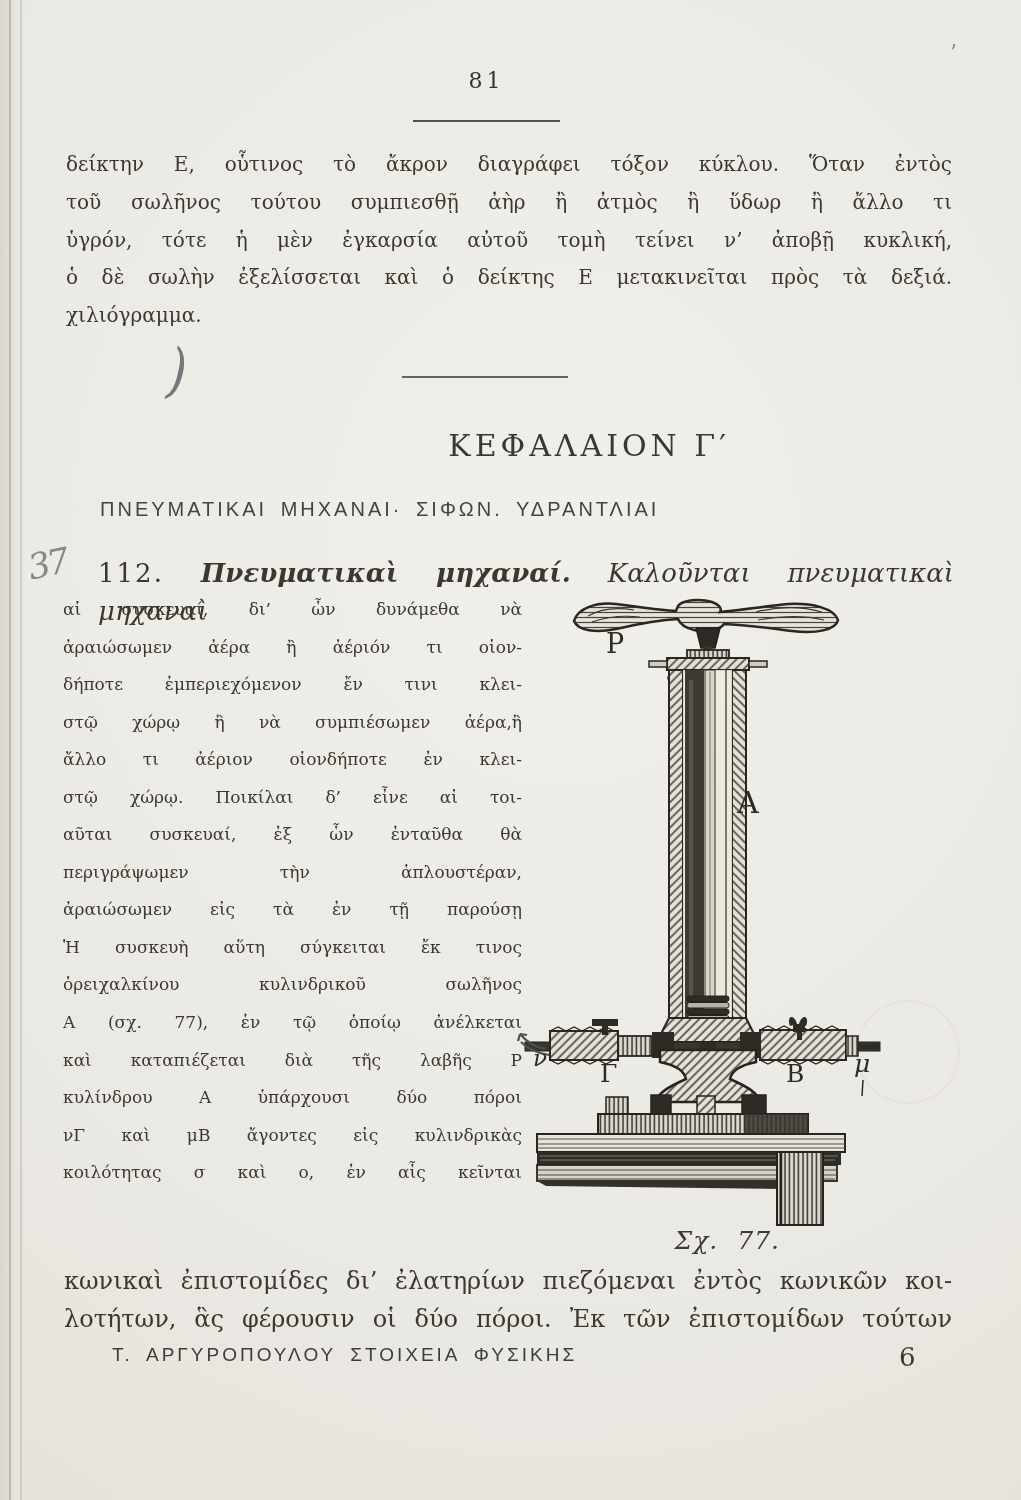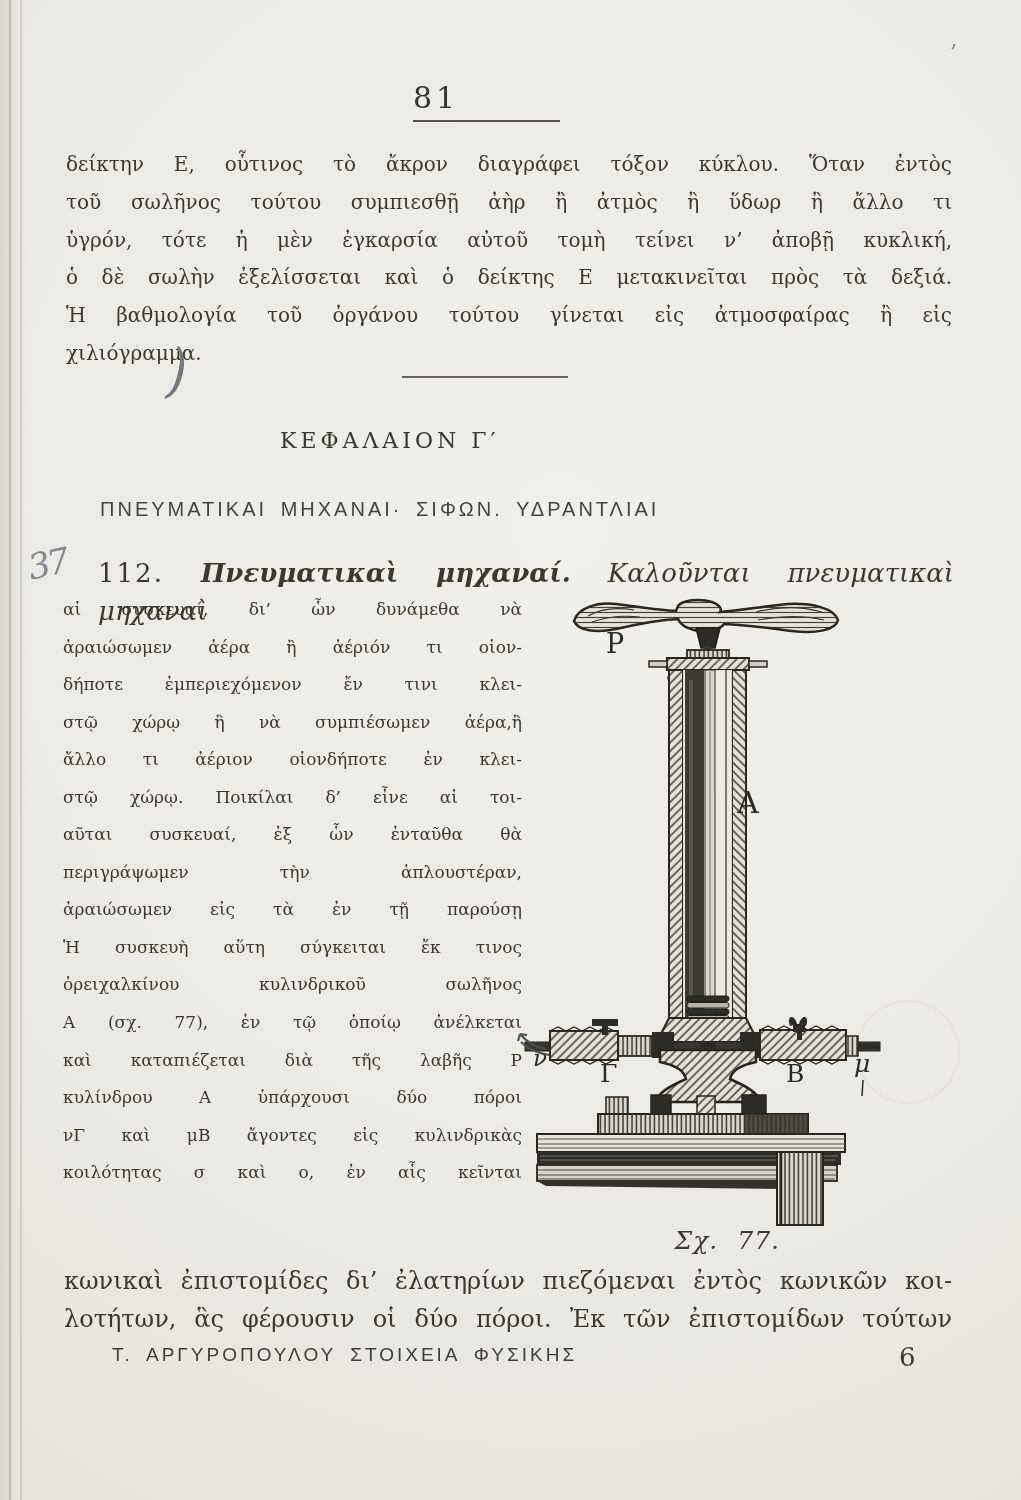--- a/index.html
+++ b/index.html
@@ -14,34 +14,34 @@
   .abs { position:absolute; }
   
   .edge-shade { left:0; top:0; width:26px; height:1500px;
     background:linear-gradient(to right,#d9d6ce,#e7e5df 60%, rgba(231,229,223,0)); }
   .edge-line1 { left:9px; top:0; width:2px; height:1500px; background:#a19c91; opacity:.55; }
   .edge-line2 { left:20px; top:0; width:2px; height:1500px; background:#b2ada2; opacity:.45; }
   .stain { left:856px; top:1000px; width:100px; height:100px; border-radius:50%;
     border:2px solid #dedacf; opacity:.45; }
   .speck-topright { left:950px; top:40px; font-size:22px; color:#8a8984; }
 
-  .pagenum { left:413px; top:80px; width:147px; 
-    font-size:30px; letter-spacing:4px; color:#383630; }
+  .pagenum { left:413px; top:68px; width:147px; text-align:center;
+    font-size:22px; letter-spacing:4px; color:#383630; }
   .pagenum-rule { left:413px; top:120px; width:147px; height:2px; background:#55524a; }
 
   .tl { line-height:37.8px; height:37.8px; overflow:visible; }
   .j  { text-align:justify; text-align-last:justify; }
   .intro { left:66px; top:146px; width:886px; font-size:20px; }
   .penmark { left:166px; top:336px; font-size:60px; font-weight:300; color:#74777b;
     transform:rotate(14deg) scaleX(.8); }
 
   .divider { left:402px; top:376px; width:166px; height:2px; background:#66635a; }
 
-  .chap { left:280px; top:428px; width:450px; text-align:left;
-    font-size:22px; letter-spacing:4px; color:#393831; }
+  .chap { left:280px; top:428px; width:450px; text-align:right;
+    font-size:30px; letter-spacing:4px; color:#393831; }
   .subtitle { left:100px; top:498px; width:790px; 
     font-family:"Liberation Sans", sans-serif; font-size:20px; letter-spacing:3px;
     word-spacing:5px; color:#45443d; }
 
   .margin-note { left:28px; top:544px; font-style:italic; font-size:35px;
     letter-spacing:-3px; color:#86888b; transform:rotate(-12deg); }
 
   .lead-line { left:98px; top:554px; width:856px; font-size:26px;
     line-height:38px; text-align:justify; text-align-last:justify; }
   .secnum { letter-spacing:2px;margin-top:20px; }
@@ -73,21 +73,20 @@
   <div class="abs speck-topright">’</div>
 
   <div class="abs pagenum">81</div>
   <div class="abs pagenum-rule"></div>
 
   <div class="abs intro">
     <div class="tl j">δείκτην Ε, οὗτινος τὸ ἄκρον διαγράφει τόξον κύκλου. Ὅταν ἐντὸς</div>
     <div class="tl j">τοῦ σωλῆνος τούτου συμπιεσθῇ ἀὴρ ἢ ἀτμὸς ἢ ὕδωρ ἢ ἄλλο τι</div>
     <div class="tl j">ὑγρόν, τότε ἡ μὲν ἐγκαρσία αὐτοῦ τομὴ τείνει ν’ ἀποβῇ κυκλική,</div>
     <div class="tl j">ὁ δὲ σωλὴν ἐξελίσσεται καὶ ὁ δείκτης Ε μετακινεῖται πρὸς τὰ δεξιά.</div>
-    <div class="tl j">Ἡ βαθμολογία τοῦ ὀργάνου τούτου γίνεται εἰς ἀτμοσφαίρας ἢ εἰς</div>
     <div class="tl">χιλιόγραμμα.</div>
   </div>
 
   <div class="abs penmark">)</div>
   <div class="abs divider"></div>
 
   <div class="abs chap">ΚΕΦΑΛΑΙΟΝ Γ′</div>
   <div class="abs subtitle">ΠΝΕΥΜΑΤΙΚΑΙ ΜΗΧΑΝΑΙ· ΣΙΦΩΝ. ΥΔΡΑΝΤΛΙΑΙ</div>
 
   <div class="abs margin-note">37</div>

